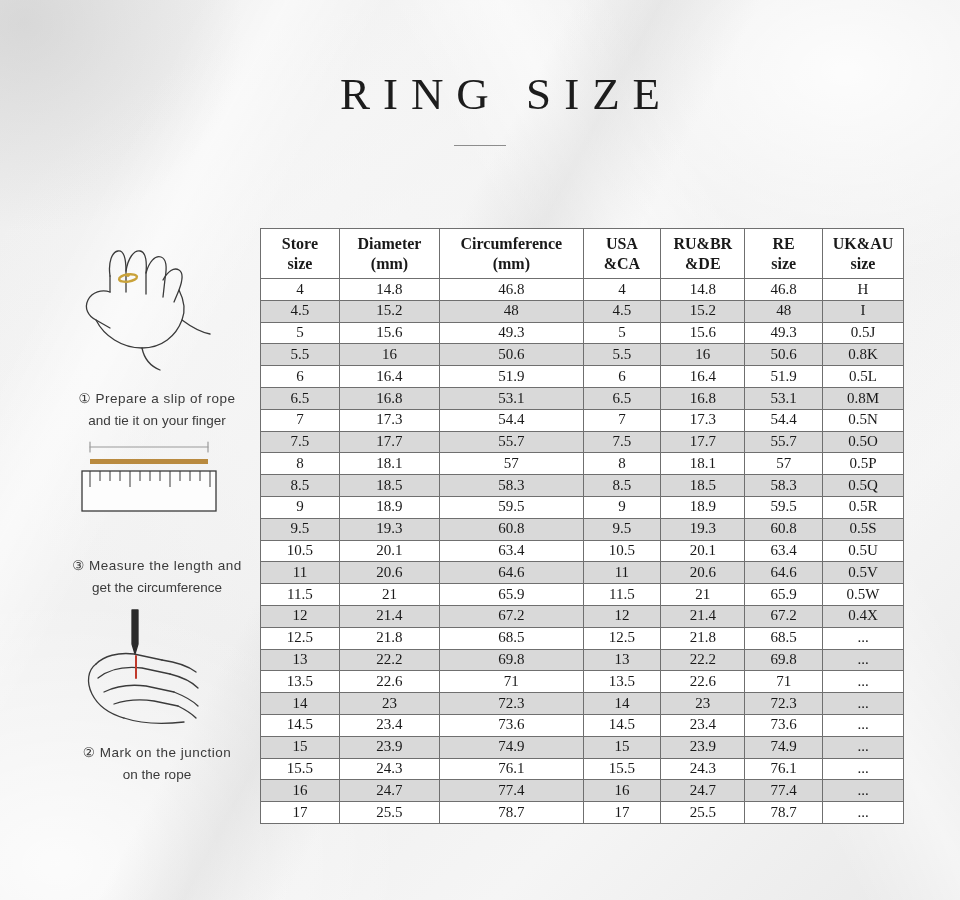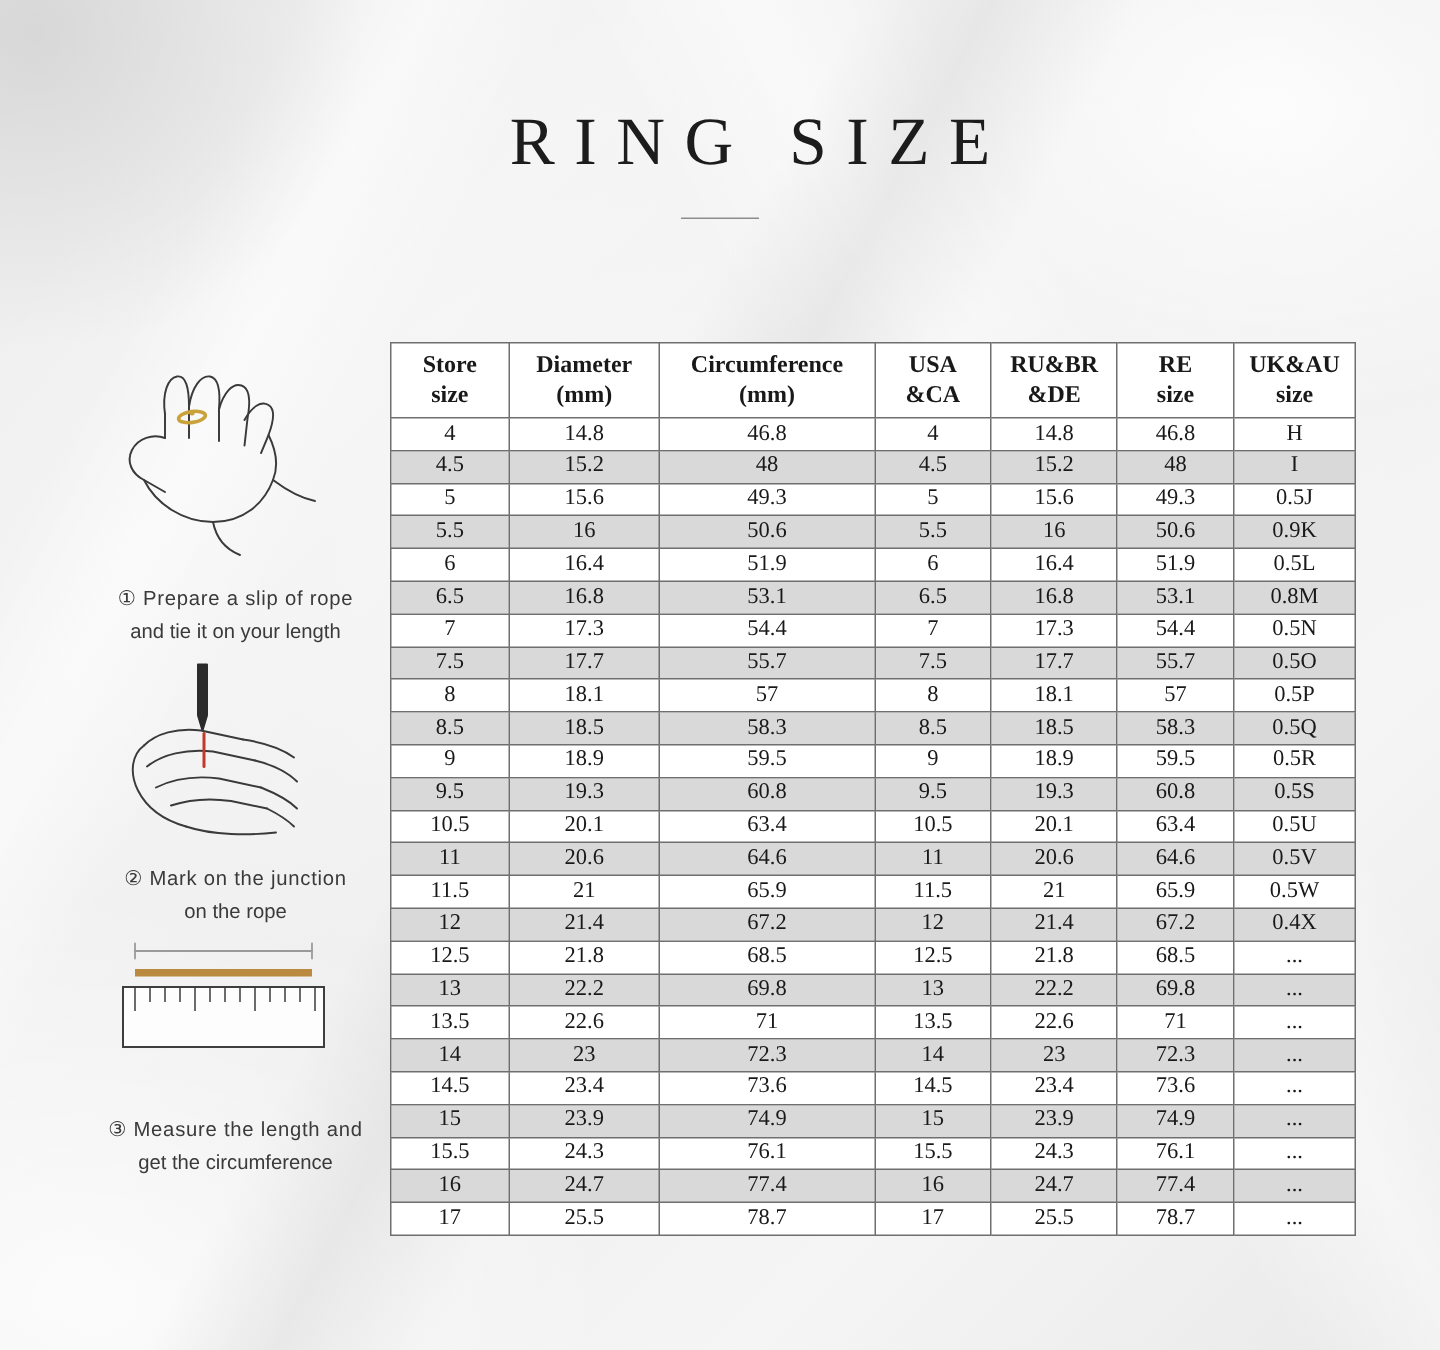--- a/index.html
+++ b/index.html
@@ -173,49 +173,21 @@
             <path d="M84 108 C86 118 92 126 102 130"></path>
             <path d="M124 80 C132 86 142 92 152 94"></path>
           </g>
 
           <ellipse cx="70" cy="38" rx="9" ry="3.6" stroke="#c9a23a" stroke-width="2.4" fill="none" transform="rotate(-8 70 38)"></ellipse>
           <circle cx="70" cy="35.2" r="1.8" fill="#c9a23a"></circle>
         </svg>
       </div>
       <div class="step-caption">
         <div class="num">① Prepare a slip of rope</div>
-        <div>and tie it on your length</div>
-      </div>
-    </div>
-
-    <div class="step step2">
-      <div class="step-art">
-        <svg width="190" height="130" viewBox="0 0 190 130" fill="none" aria-hidden="true">
-          <g stroke="#3a3a3a" stroke-width="1.3" stroke-linecap="round" stroke-linejoin="round" fill="none">
-
-            <path d="M74 6 L80 6 L80 40 L77 50 L74 40 Z" fill="#2b2b2b" stroke="#2b2b2b"></path>
-
-            <path d="M38 60 C46 52 60 48 76 50 L104 56"></path>
-            <path d="M104 56 C118 58 130 62 138 68"></path>
-            <path d="M40 74 C50 66 66 62 84 64 L112 70"></path>
-            <path d="M112 70 C124 73 134 78 140 84"></path>
-            <path d="M46 88 C58 82 72 80 88 82 L116 88"></path>
-            <path d="M116 88 C126 92 134 96 140 102"></path>
-            <path d="M56 100 C68 96 82 95 96 97 L120 102"></path>
-            <path d="M120 102 C128 106 134 110 138 114"></path>
-            <path d="M38 60 C30 66 28 78 34 90 C40 102 52 110 66 114"></path>
-            <path d="M66 114 C84 120 108 120 126 118"></path>
-          </g>
-
-          <path d="M78 52 L78 74" stroke="#c0392b" stroke-width="2" stroke-linecap="round"></path>
-        </svg>
-      </div>
-      <div class="step-caption">
-        <div class="num">② Mark on the junction</div>
-        <div>on the rope</div>
+        <div>and tie it on your finger</div>
       </div>
     </div>
 
     <div class="step step3">
       <div class="step-art">
         <svg width="190" height="104" viewBox="0 0 190 104" fill="none" aria-hidden="true">
 
           <g stroke="#9a9a9a" stroke-width="1.2" stroke-linecap="round">
             <path d="M32 10 L150 10"></path>
             <path d="M32 5 L32 15"></path>
@@ -241,20 +213,48 @@
             <path d="M152 34 L152 50"></path>
           </g>
         </svg>
       </div>
       <div class="step-caption">
         <div class="num">③ Measure the length and</div>
         <div>get the circumference</div>
       </div>
     </div>
 
+    <div class="step step2">
+      <div class="step-art">
+        <svg width="190" height="130" viewBox="0 0 190 130" fill="none" aria-hidden="true">
+          <g stroke="#3a3a3a" stroke-width="1.3" stroke-linecap="round" stroke-linejoin="round" fill="none">
+
+            <path d="M74 6 L80 6 L80 40 L77 50 L74 40 Z" fill="#2b2b2b" stroke="#2b2b2b"></path>
+
+            <path d="M38 60 C46 52 60 48 76 50 L104 56"></path>
+            <path d="M104 56 C118 58 130 62 138 68"></path>
+            <path d="M40 74 C50 66 66 62 84 64 L112 70"></path>
+            <path d="M112 70 C124 73 134 78 140 84"></path>
+            <path d="M46 88 C58 82 72 80 88 82 L116 88"></path>
+            <path d="M116 88 C126 92 134 96 140 102"></path>
+            <path d="M56 100 C68 96 82 95 96 97 L120 102"></path>
+            <path d="M120 102 C128 106 134 110 138 114"></path>
+            <path d="M38 60 C30 66 28 78 34 90 C40 102 52 110 66 114"></path>
+            <path d="M66 114 C84 120 108 120 126 118"></path>
+          </g>
+
+          <path d="M78 52 L78 74" stroke="#c0392b" stroke-width="2" stroke-linecap="round"></path>
+        </svg>
+      </div>
+      <div class="step-caption">
+        <div class="num">② Mark on the junction</div>
+        <div>on the rope</div>
+      </div>
+    </div>
+
   </div>
 
   <div class="table-wrap">
     <table class="ring">
       <colgroup>
         <col class="c0">
           <col class="c1">
           <col class="c2">
           <col class="c3">
           <col class="c4">
@@ -321,21 +321,21 @@
             <td>49.3</td>
             <td>0.5J</td>
           </tr>
           <tr>
             <td>5.5</td>
             <td>16</td>
             <td>50.6</td>
             <td>5.5</td>
             <td>16</td>
             <td>50.6</td>
-            <td>0.9K</td>
+            <td>0.8K</td>
           </tr>
           <tr>
             <td>6</td>
             <td>16.4</td>
             <td>51.9</td>
             <td>6</td>
             <td>16.4</td>
             <td>51.9</td>
             <td>0.5L</td>
           </tr>

